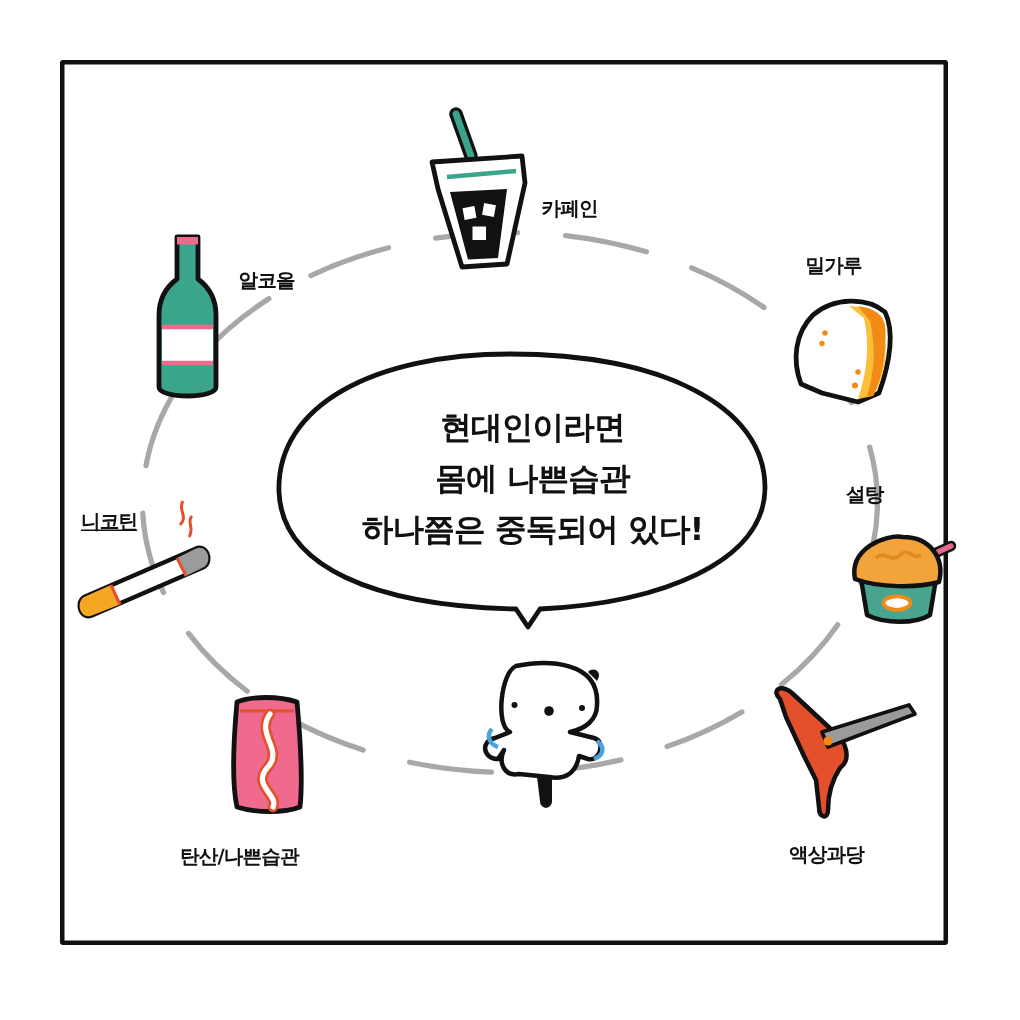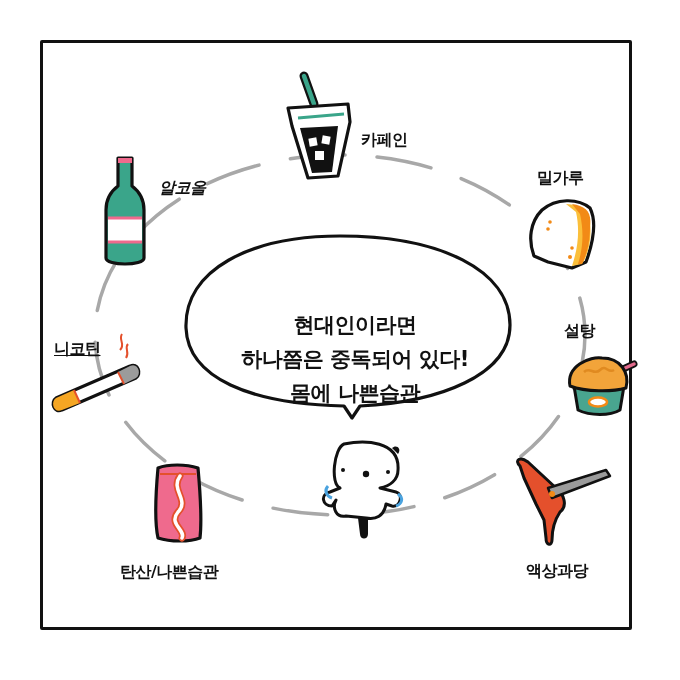--- a/index.html
+++ b/index.html
@@ -1,25 +1,25 @@
 <!DOCTYPE html>
 <html><head>
 <meta charset="utf-8">
 <style>
   html, body { margin:0; padding:0; background:#ffffff; }
   body { width:680px; height:680px; position:relative; overflow:hidden;
          font-family: "DejaVu Sans", "Liberation Sans", sans-serif; }
   .frame { position:absolute; left:40px; top:40px; width:592px; height:590px;
            border:3px solid #111; box-sizing:border-box; border-radius:2px; }
   svg.art { position:absolute; left:0; top:0; width:680px; height:680px; }
-  .label { position:absolute; font-weight:bold; font-size:16px; color:#111;
+  .label { position:absolute; font-weight:bold; font-size:13px; color:#111;
            letter-spacing:-0.5px; white-space:nowrap; }
   .bubble-text { position:absolute; left:205px; top:268px; width:300px;
                  text-align:center; font-size:21px; font-weight:bold; color:#111;
-                 line-height:34px; letter-spacing:-0.5px;margin-top:40px; }
+                 line-height:34px; letter-spacing:-0.5px; }
   .bubble-text div { white-space:nowrap; }
 </style>
 </head>
 <body>
 
 <div class="frame"></div>
 
 <svg class="art" viewBox="0 0 680 680">
 
   <ellipse cx="340" cy="335" rx="245" ry="180" fill="none" stroke="#a8a8a8" stroke-width="3.5" stroke-dasharray="55 32" stroke-linecap="round"></ellipse>
@@ -97,23 +97,23 @@
     <circle cx="366" cy="474" r="3.2" fill="#111"></circle>
     <circle cx="388" cy="472" r="2" fill="#111"></circle>
     <path d="M328 486 C 324 490, 326 496, 332 498" fill="none" stroke="#4aa3df" stroke-width="3"></path>
     <path d="M398 494 C 404 498, 402 504, 396 506" fill="none" stroke="#4aa3df" stroke-width="3"></path>
     <path d="M392 448 C 396 444, 402 448, 398 454" fill="#111"></path>
   </g>
 </svg>
 
 <div class="bubble-text">
   <div>현대인이라면</div>
+  <div>몸에 나쁜습관</div>
   <div>하나쯤은 중독되어 있다!</div>
-  <div>몸에 나쁜습관</div>
 </div>
 
 <div class="label" style="left:361px; top:130px;">카페인</div>
 <div class="label" style="left:537px; top:168px;">밀가루</div>
 <div class="label" style="left:564px; top:321px;text-align:right;">설탕</div>
 <div class="label" style="left:526px; top:561px;">액상과당</div>
 <div class="label" style="left:120px; top:562px;">탄산/나쁜습관</div>
 <div class="label" style="left:54px; top:339px;text-decoration:underline;">니코틴</div>
-<div class="label" style="left:159px; top:178px;font-style:italic;">알코올</div>
+<div class="label" style="left:159px; top:178px;">알코올</div>
 
 </body></html>

